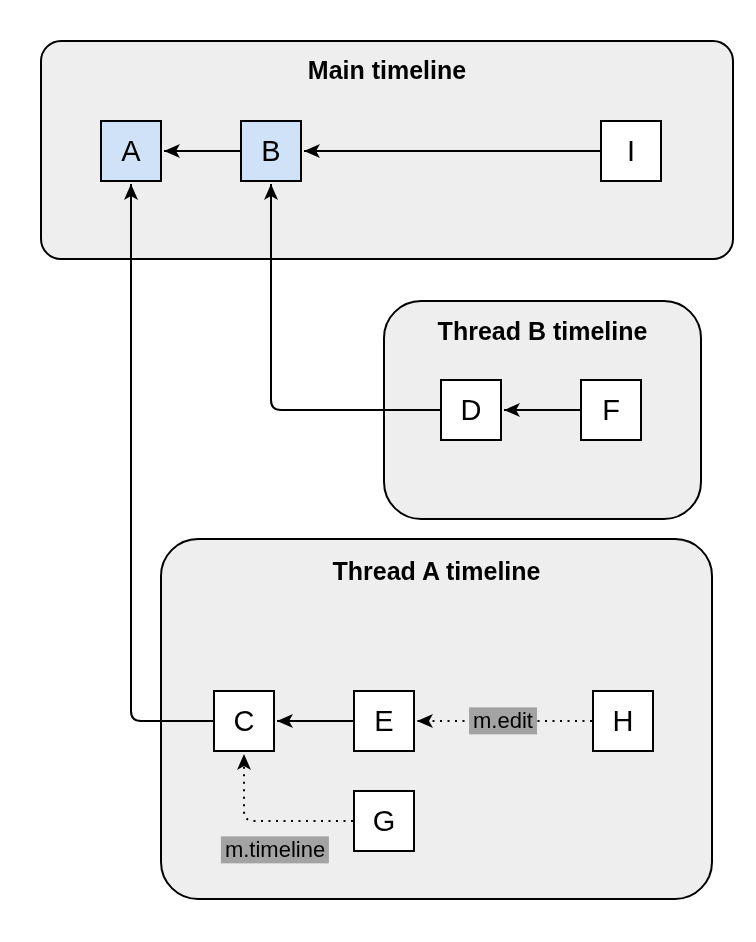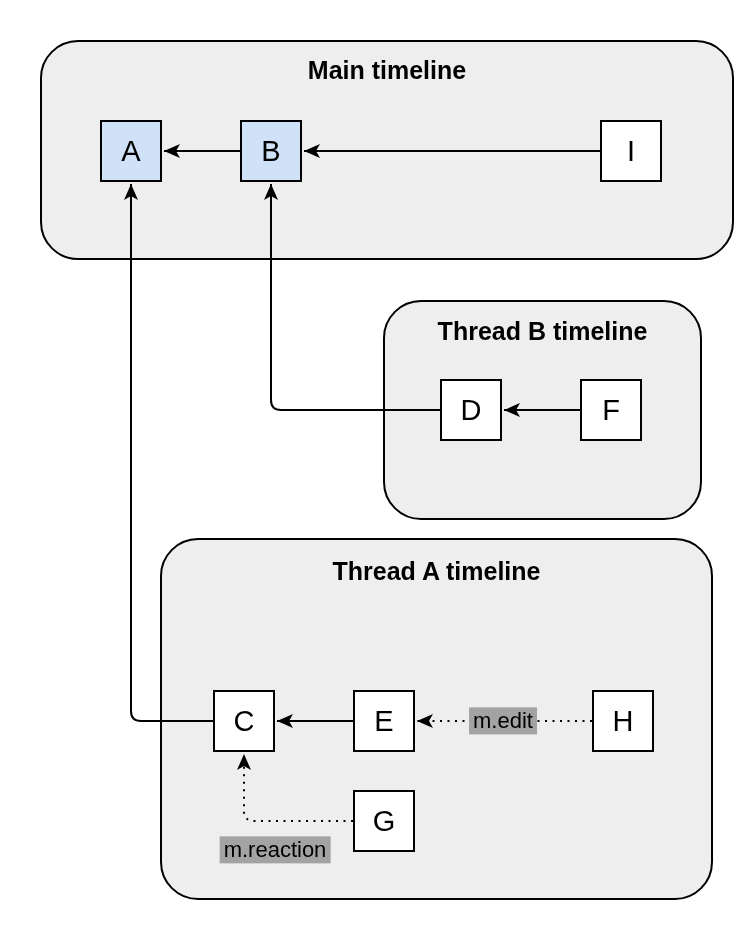--- a/index.html
+++ b/index.html
@@ -11,21 +11,21 @@
     background:#eeeeee;
     border:2px solid #000000;
     border-radius:38px;
     box-sizing:border-box;
     z-index:1;
   }
   .tl-title{
     position:absolute;left:0;right:0;text-align:center;
     font-weight:bold;font-size:25px;line-height:1.1;
   }
-  #c-main   {left:40px;top:40px;width:694px;height:220px;}
+  #c-main   {left:40px;top:40px;width:694px;height:220px;border-radius:21px;}
   #c-main   .tl-title{top:15px;}
   #c-threadb{left:383px;top:300px;width:319px;height:220px;}
   #c-threadb .tl-title{top:16px;}
   #c-threada{left:160px;top:538px;width:553px;height:362px;}
   #c-threada .tl-title{top:18px;}
 
   svg.edges{position:absolute;left:0;top:0;width:756px;height:942px;z-index:2;pointer-events:none;}
   .edge{stroke:#000000;stroke-width:2;fill:none;}
   .edge.dotted{stroke-dasharray:2 5.5;}
 
@@ -106,15 +106,15 @@
     <span>E</span>
   </div>
   <div class="node" id="n-h">
     <span>H</span>
   </div>
   <div class="node" id="n-g">
     <span>G</span>
   </div>
 
   <div class="edge-label" id="lbl-edit">m.edit</div>
-  <div class="edge-label" id="lbl-reaction">m.reaction</div>
+  <div class="edge-label" id="lbl-reaction">m.timeline</div>
 
 </div>
 
 </body></html>

